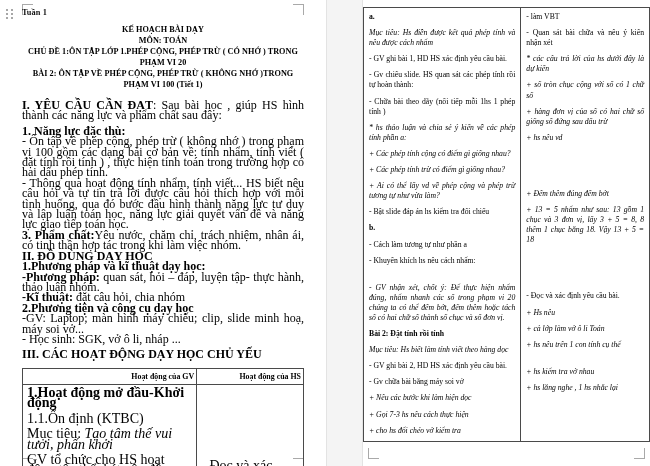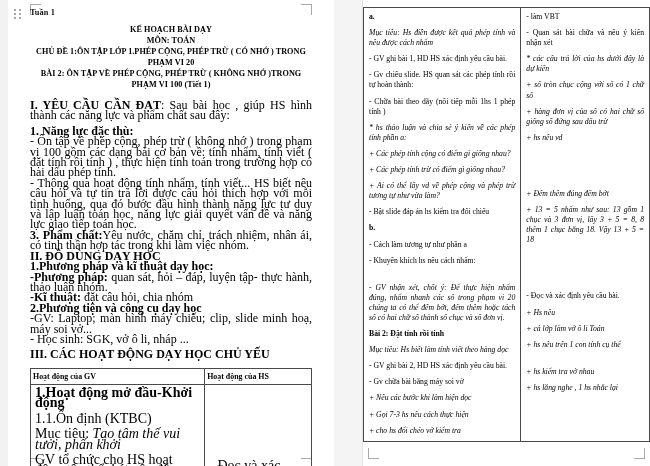--- a/index.html
+++ b/index.html
@@ -17,21 +17,21 @@
   }
 
   
   .page {
     position: absolute;
     top: 0;
     background: #ffffff;
     height: 466px;
     overflow: hidden;
   }
-  #page-left  { left: 8px;   width: 326px; padding-left: 24px; }
+  #page-left  { left: 0px;   width: 326px; padding-left: 24px; }
   #page-right { left: 363px; width: 287px; }
 
   .page-gap {
     position: absolute;
     top: 0; left: 326px; width: 37px; height: 466px;
     background: #f4f4f4;
   }
   .gap-line {
     position: absolute; top: 0; width: 1px; height: 466px;
     background: #e3e3e3;
@@ -108,21 +108,21 @@
     width: 282px;
     border-collapse: collapse;
     table-layout: fixed;
   }
   table.acts th, table.acts td {
     border: 1px solid #4a4a4a;
     vertical-align: top;
     padding: 3px 4px 4px 4px;
   }
   table.acts th {
-    text-align: left;
+    text-align: right;
     font-weight: bold;
     font-size: 7.9px;
     padding: 3px 2px;
   }
   .col-gv { width: 62%; }
   .col-hs { width: 38%; }
   table.acts td p {
     margin: 0 0 5.5px 0;
     font-size: 14px;
     line-height: 10.2px;

